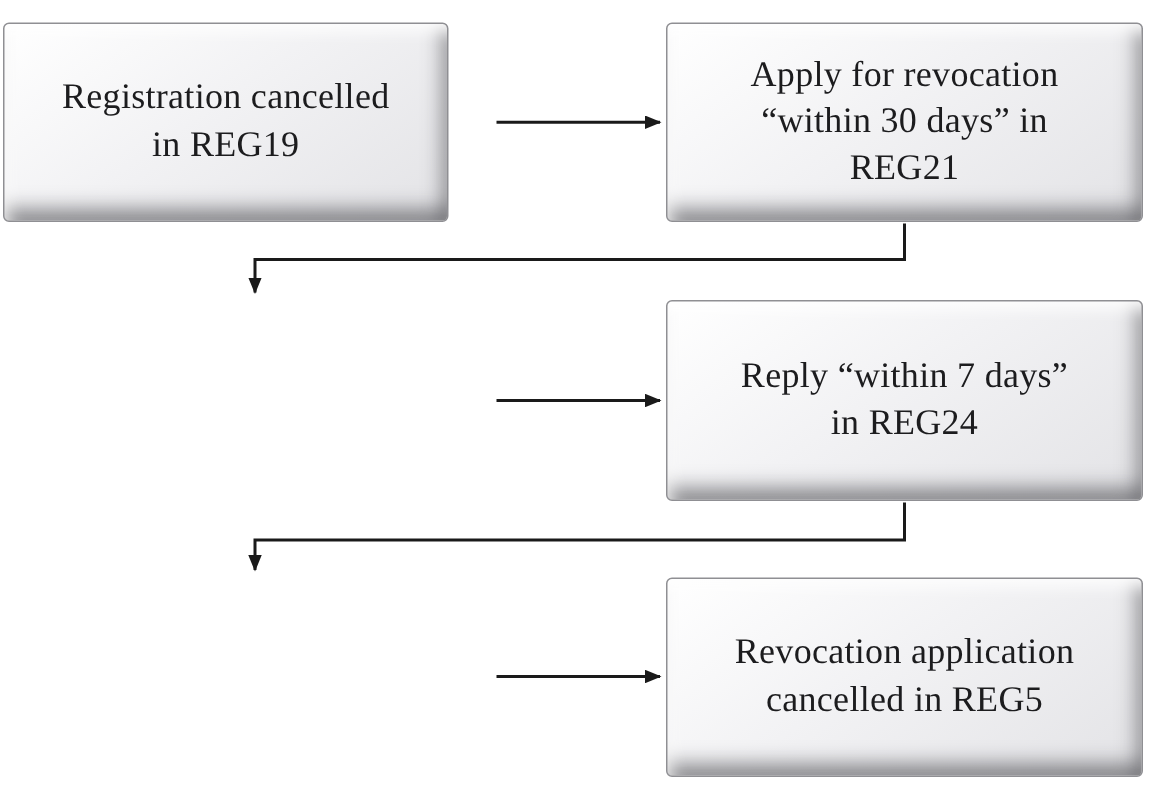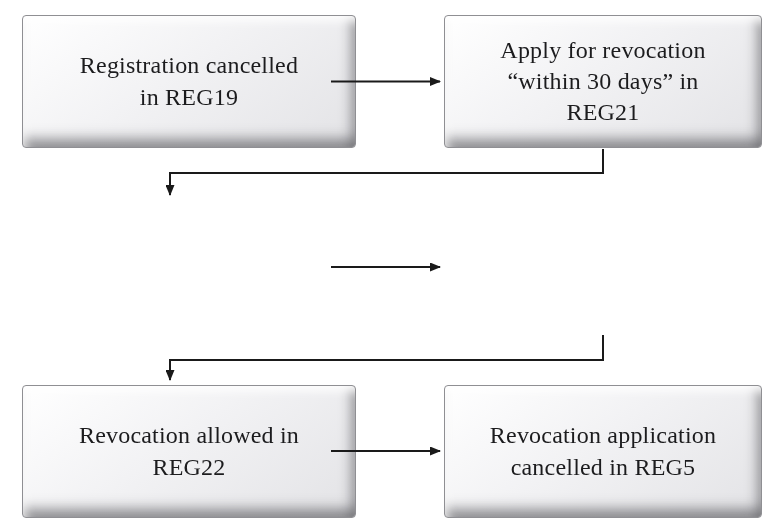--- a/index.html
+++ b/index.html
@@ -29,21 +29,21 @@
   }
   .box-label {
     white-space: pre-line;
     font-size: 24px;
     line-height: 1.30;
     color: #1c1c1e;
     letter-spacing: 0.2px;
     padding: 0 6px;
   }
   
-  .col-left  { left: 22px;  width: 334px; justify-content: center; }
+  .col-left  { left: 2px;  width: 297px; justify-content: center; }
   .col-right { left: 444px; width: 318px; }
   .row-1 { top: 15px;  height: 133px; }
   .row-2 { top: 200px; height: 134px; }
   .row-3 { top: 385px; height: 133px; }
   .connector-layer {
     position: absolute;
     left: 0; top: 0;
     width: 775px; height: 532px;
     pointer-events: none;
   }
@@ -58,25 +58,25 @@
 in REG19</div>
   </div>
 
   <div class="flow-box col-right row-1">
     <div class="box-label">Apply for revocation
 “within 30 days” in
 REG21</div>
   </div>
 
 
+  <div class="flow-box col-right row-2">
+    <div class="box-label">Reply “within 7 days”
+in REG24</div>
+  </div>
 
-  <div class="flow-box col-left row-3">
-    <div class="box-label">Revocation allowed in
-REG22</div>
-  </div>
 
   <div class="flow-box col-right row-3">
     <div class="box-label">Revocation application
 cancelled in REG5</div>
   </div>
 
   <svg class="connector-layer" width="775" height="532" viewBox="0 0 775 532" xmlns="http://www.w3.org/2000/svg">
     <defs>
       <marker id="arrowhead" markerWidth="11" markerHeight="9" refX="10" refY="4.5" orient="auto" markerUnits="userSpaceOnUse">
         <path d="M0,0 L11,4.5 L0,9 Z" fill="#1a1a1a"></path>

